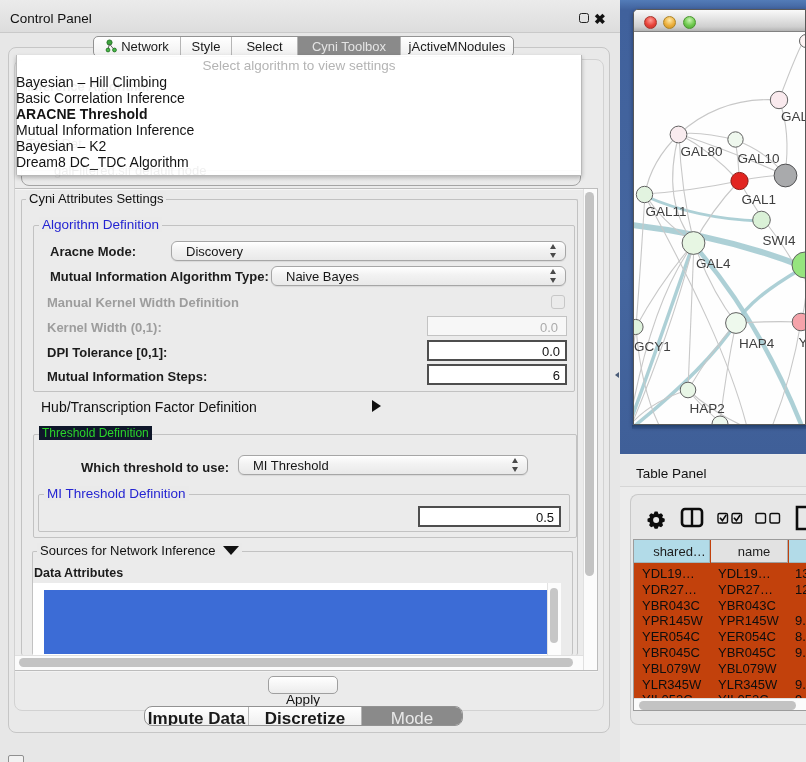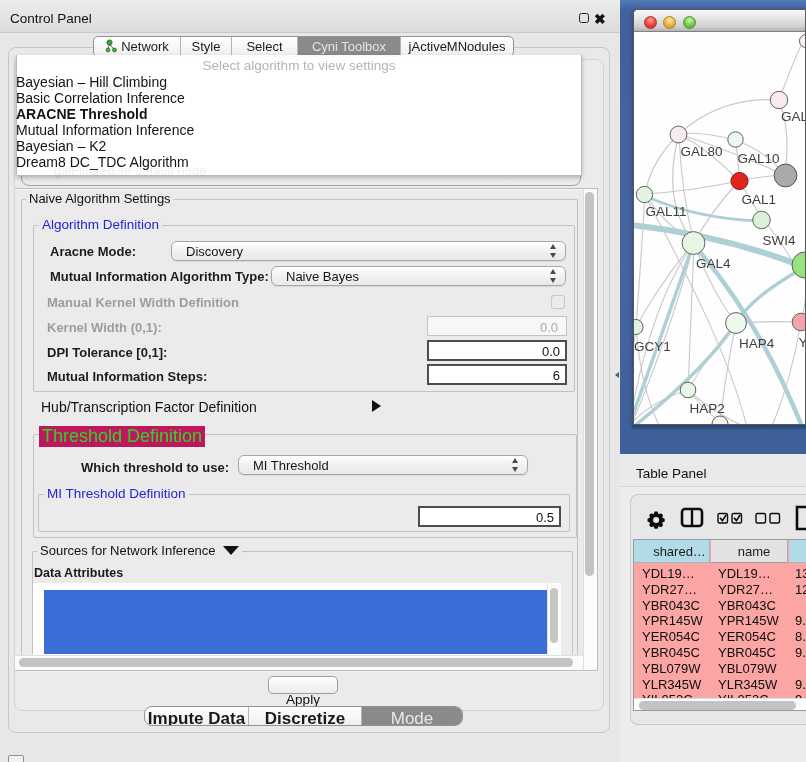--- a/index.html
+++ b/index.html
@@ -55,21 +55,21 @@
   </div>
 
   <div class="abs" id="content" style="left:0;top:0;width:620px;height:762px;">
 
     <div class="abs" style="left:21px;top:170px;width:560px;height:16px;border:1px solid #a4a4a4;border-radius:0 0 8px 8px;background:linear-gradient(#f2f2f2,#e9e9e9);"></div>
 
     <div class="abs" style="left:15px;top:188px;width:583px;height:1px;background:#bdbdbd;"></div>
     <div class="abs" style="left:15px;top:189px;width:583px;height:1px;background:#f6f6f6;"></div>
 
     <div class="group" style="left:21px;top:199px;width:557px;height:456px;border-bottom:none;"></div>
-    <div class="gtitle lbl" style="left:26px;top:191px;background:#eaeaea;">Naive Algorithm Settings</div>
+    <div class="gtitle lbl" style="left:26px;top:191px;background:#eaeaea;">Cyni Attributes Settings</div>
 
     <div class="group" style="left:33px;top:225px;width:542px;height:167px;"></div>
     <div class="gtitle" style="left:39px;top:217px;background:#eaeaea;color:#2525d2;font-size:13.5px;">Algorithm Definition</div>
 
     <div class="abs blbl" style="left:50px;top:244px;">Aracne Mode:</div>
     <div class="combo" style="left:171px;top:241px;width:395px;height:20px;">
         <span class="ctext">Discovery</span>
         <span class="spin"></span>
       </div>
 
@@ -88,21 +88,21 @@
     <div class="abs blbl" style="left:47px;top:345px;">DPI Tolerance [0,1]:</div>
     <div class="field" style="left:427px;top:340px;width:140px;height:21px;">0.0</div>
 
     <div class="abs blbl" style="left:47px;top:369px;">Mutual Information Steps:</div>
     <div class="field" style="left:427px;top:364px;width:140px;height:21px;">6</div>
 
     <div class="abs lbl" style="left:41px;top:399px;font-size:14px;">Hub/Transcription Factor Definition</div>
     <div class="abs" style="left:372px;top:400px;width:0;height:0;border-top:6px solid transparent;border-bottom:6px solid transparent;border-left:9px solid #111;"></div>
 
     <div class="group" style="left:33px;top:434px;width:544px;height:104px;"></div>
-    <div class="gtitle" style="left:39px;top:426px;background:#be185d;color:#2bd52b;font-size:18px;">Threshold Definition</div>
+    <div class="gtitle" style="left:39px;top:426px;background:#0f172a;color:#2bd52b;font-size:12px;">Threshold Definition</div>
 
     <div class="abs blbl" style="left:81px;top:460px;">Which threshold to use:</div>
     <div class="combo" style="left:238px;top:455px;width:290px;height:20px;">
         <span class="ctext">MI Threshold</span>
         <span class="spin"></span>
       </div>
 
     <div class="group" style="left:38px;top:494px;width:532px;height:38px;"></div>
     <div class="gtitle" style="left:44px;top:486px;background:#eaeaea;color:#2525d2;font-size:13.5px;">MI Threshold Definition</div>
 
@@ -246,21 +246,21 @@
       <rect x="78" y="9.5" width="9.5" height="9.5" rx="1.5"></rect>
       <rect x="92" y="9.5" width="9.5" height="9.5" rx="1.5"></rect>
       <path d="M80 13.7 l2.4 2.9 3.8-5.7" stroke-width="1.7"></path>
       <path d="M94 13.7 l2.4 2.9 3.8-5.7" stroke-width="1.7"></path>
       <rect x="116" y="9.5" width="9.5" height="9.5" rx="1.5"></rect>
       <rect x="130" y="9.5" width="9.5" height="9.5" rx="1.5"></rect>
     </g>
     <path d="M157 3 h10 l6 6 v16 h-16 z" fill="none" stroke="#0c0c0c" stroke-width="2.6"></path>
   </svg>
 
-  <div class="abs" style="left:13px;top:85px;width:173px;height:172px;background:#fca5a5;border:1px solid #9c9c9c;border-right:none;overflow:hidden;">
+  <div class="abs" style="left:13px;top:85px;width:173px;height:172px;background:#c2410c;border:1px solid #9c9c9c;border-right:none;overflow:hidden;">
 
     <div class="abs" style="left:0;top:0;width:76px;height:23px;background:#b2dbe8;border-right:1px solid #9fb7bd;border-bottom:1px solid #9fb7bd;text-align:center;font-size:13px;color:#1d1d1d;padding-top:4px;padding-left:16px;">shared…</div>
     <div class="abs" style="left:77px;top:0;width:77px;height:23px;background:#e2e2e2;border-right:1px solid #adadad;border-bottom:1px solid #9e9e9e;text-align:center;font-size:13px;color:#1d1d1d;padding-top:4px;padding-left:10px;">name</div>
     <div class="abs" style="left:155px;top:0;width:31px;height:23px;background:#b2dbe8;border-bottom:1px solid #9fb7bd;font-size:13px;"></div>
 
     <div class="abs" style="left:8px;top:26px;font-size:13px;color:#0e0e0e;line-height:15.8px;">YDL19…<br>YDR27…<br>YBR043C<br>YPR145W<br>YER054C<br>YBR045C<br>YBL079W<br>YLR345W<br>YIL052C</div>
     <div class="abs" style="left:84px;top:26px;font-size:13px;color:#0e0e0e;line-height:15.8px;">YDL19…<br>YDR27…<br>YBR043C<br>YPR145W<br>YER054C<br>YBR045C<br>YBL079W<br>YLR345W<br>YIL052C</div>
     <div class="abs" style="left:161px;top:26px;font-size:13px;color:#0e0e0e;line-height:15.8px;">13<br>12<br><br>9.<br>8.<br>9.<br><br>9.<br>9.</div>
 
     <div class="abs" style="left:0;top:158px;width:173px;height:14px;background:#fbfbfb;border-top:1px solid #e0e0e0;"></div>

